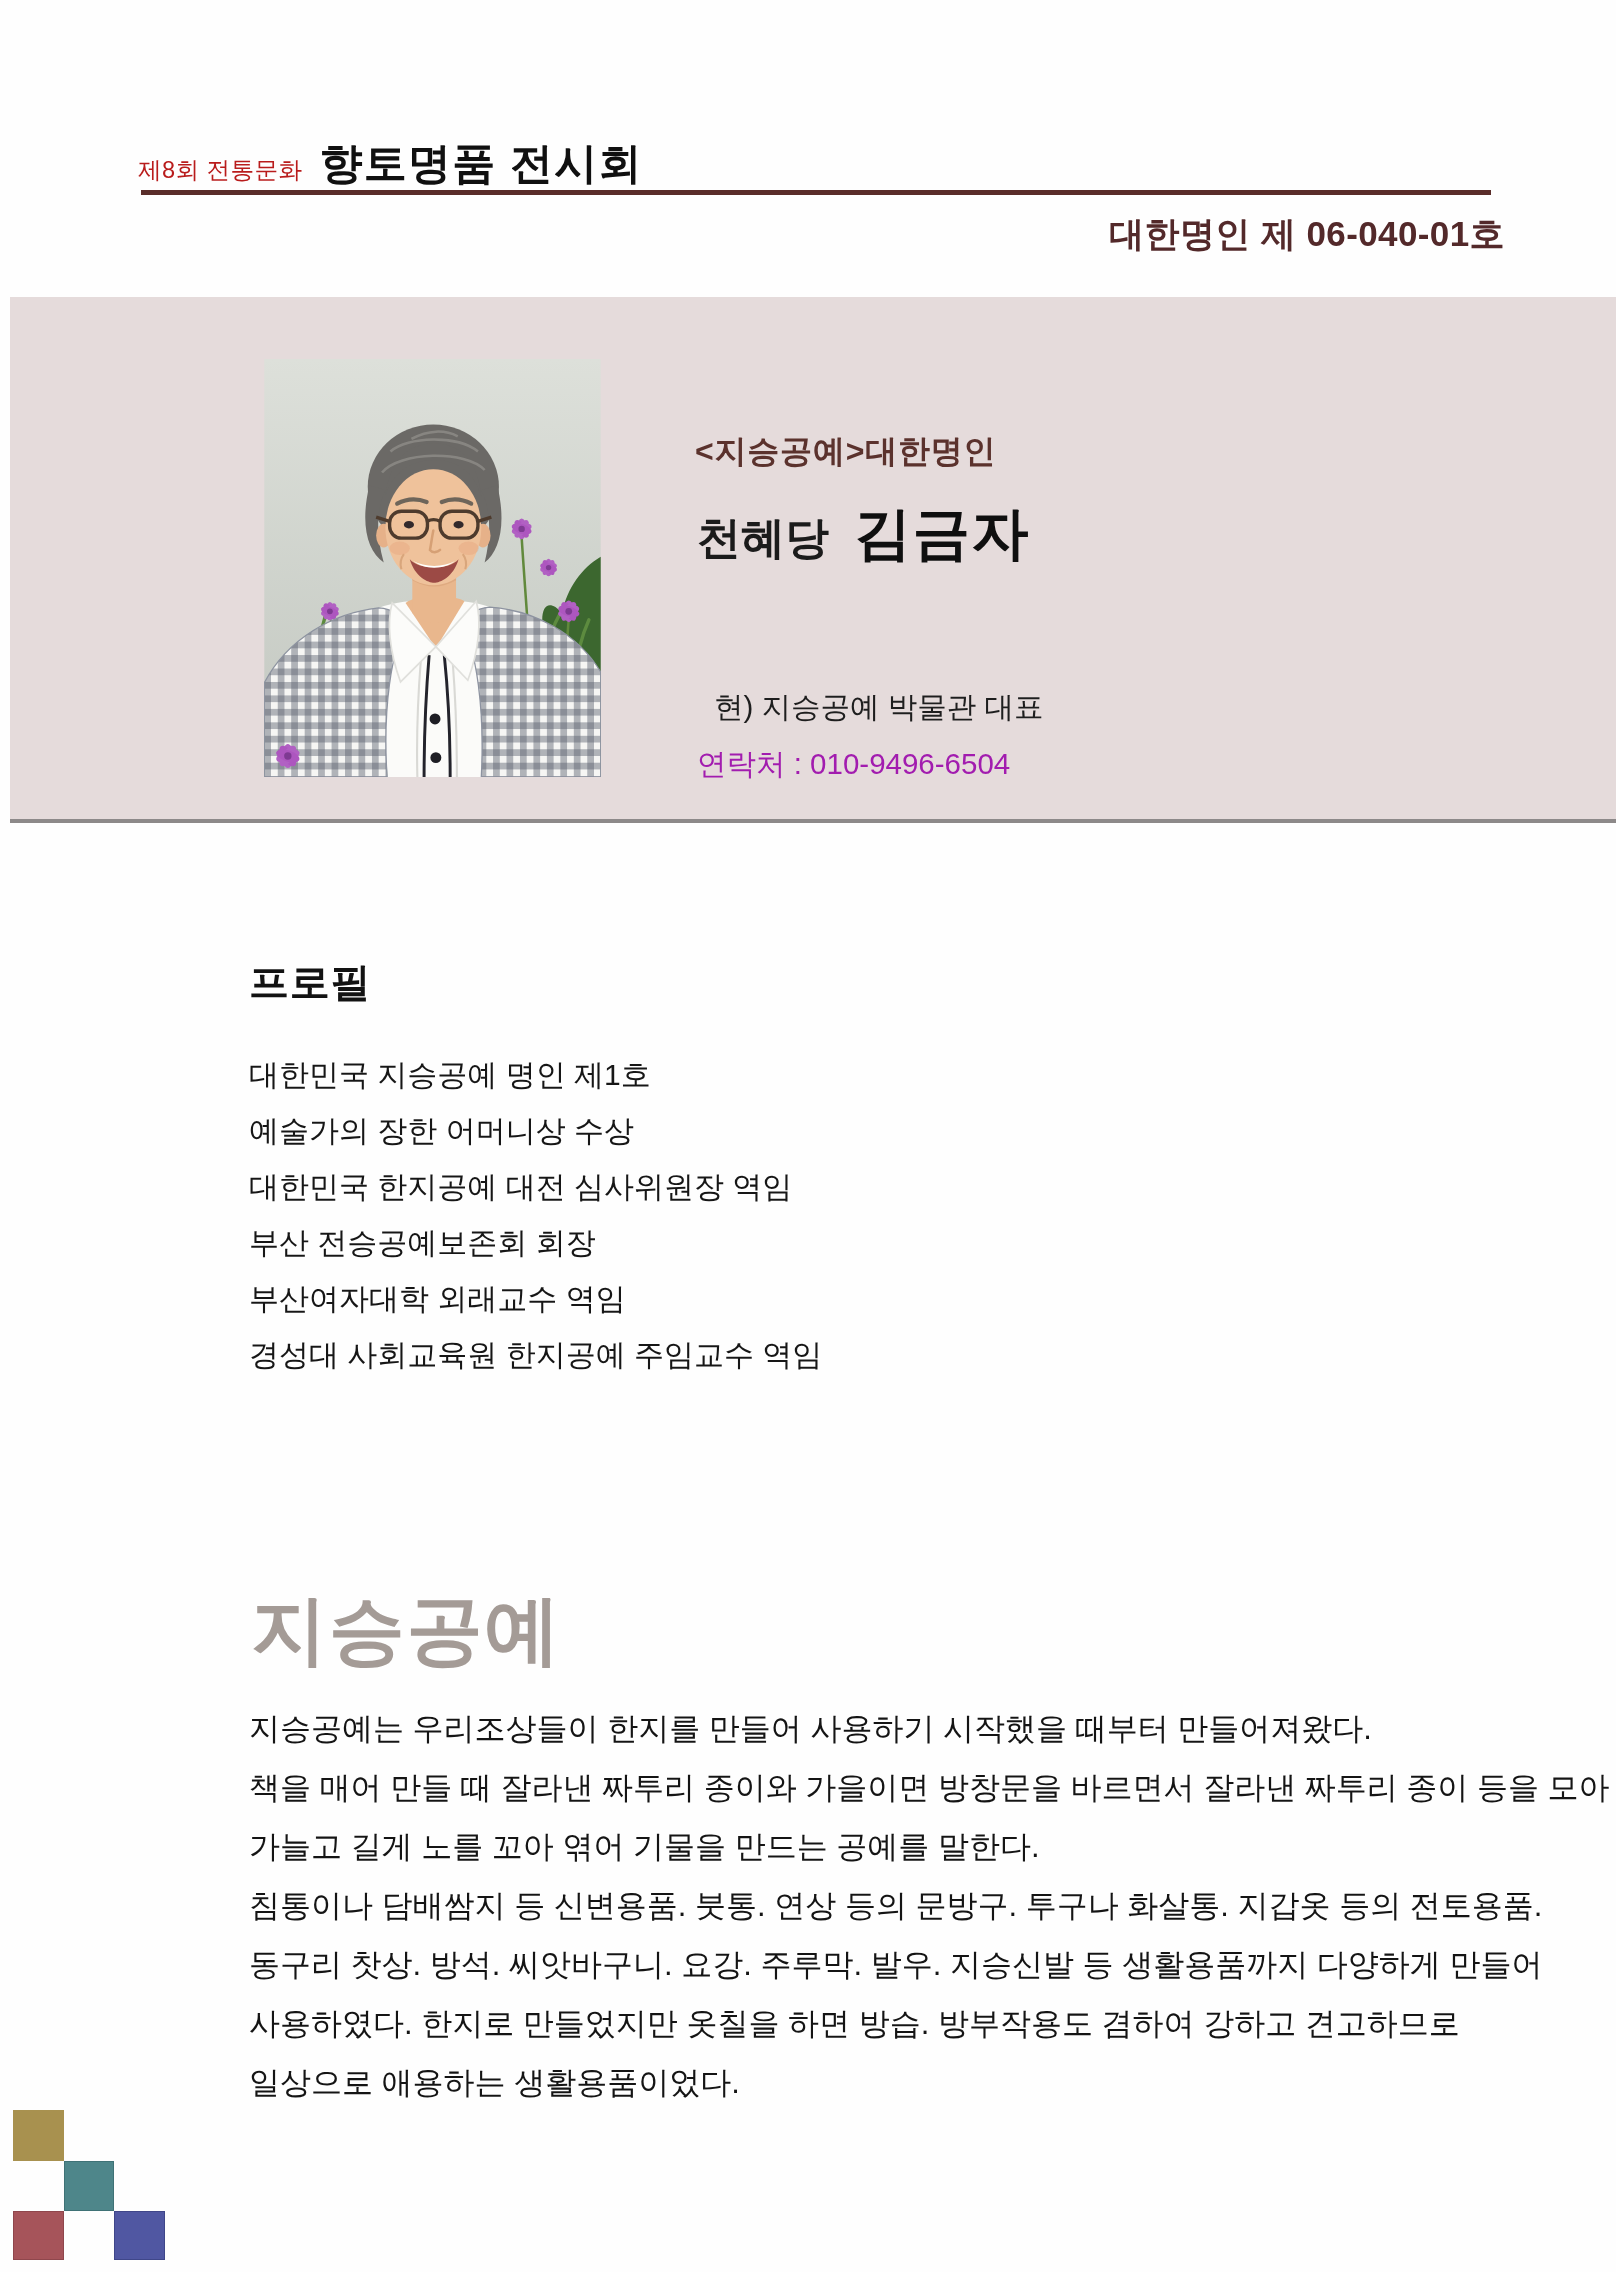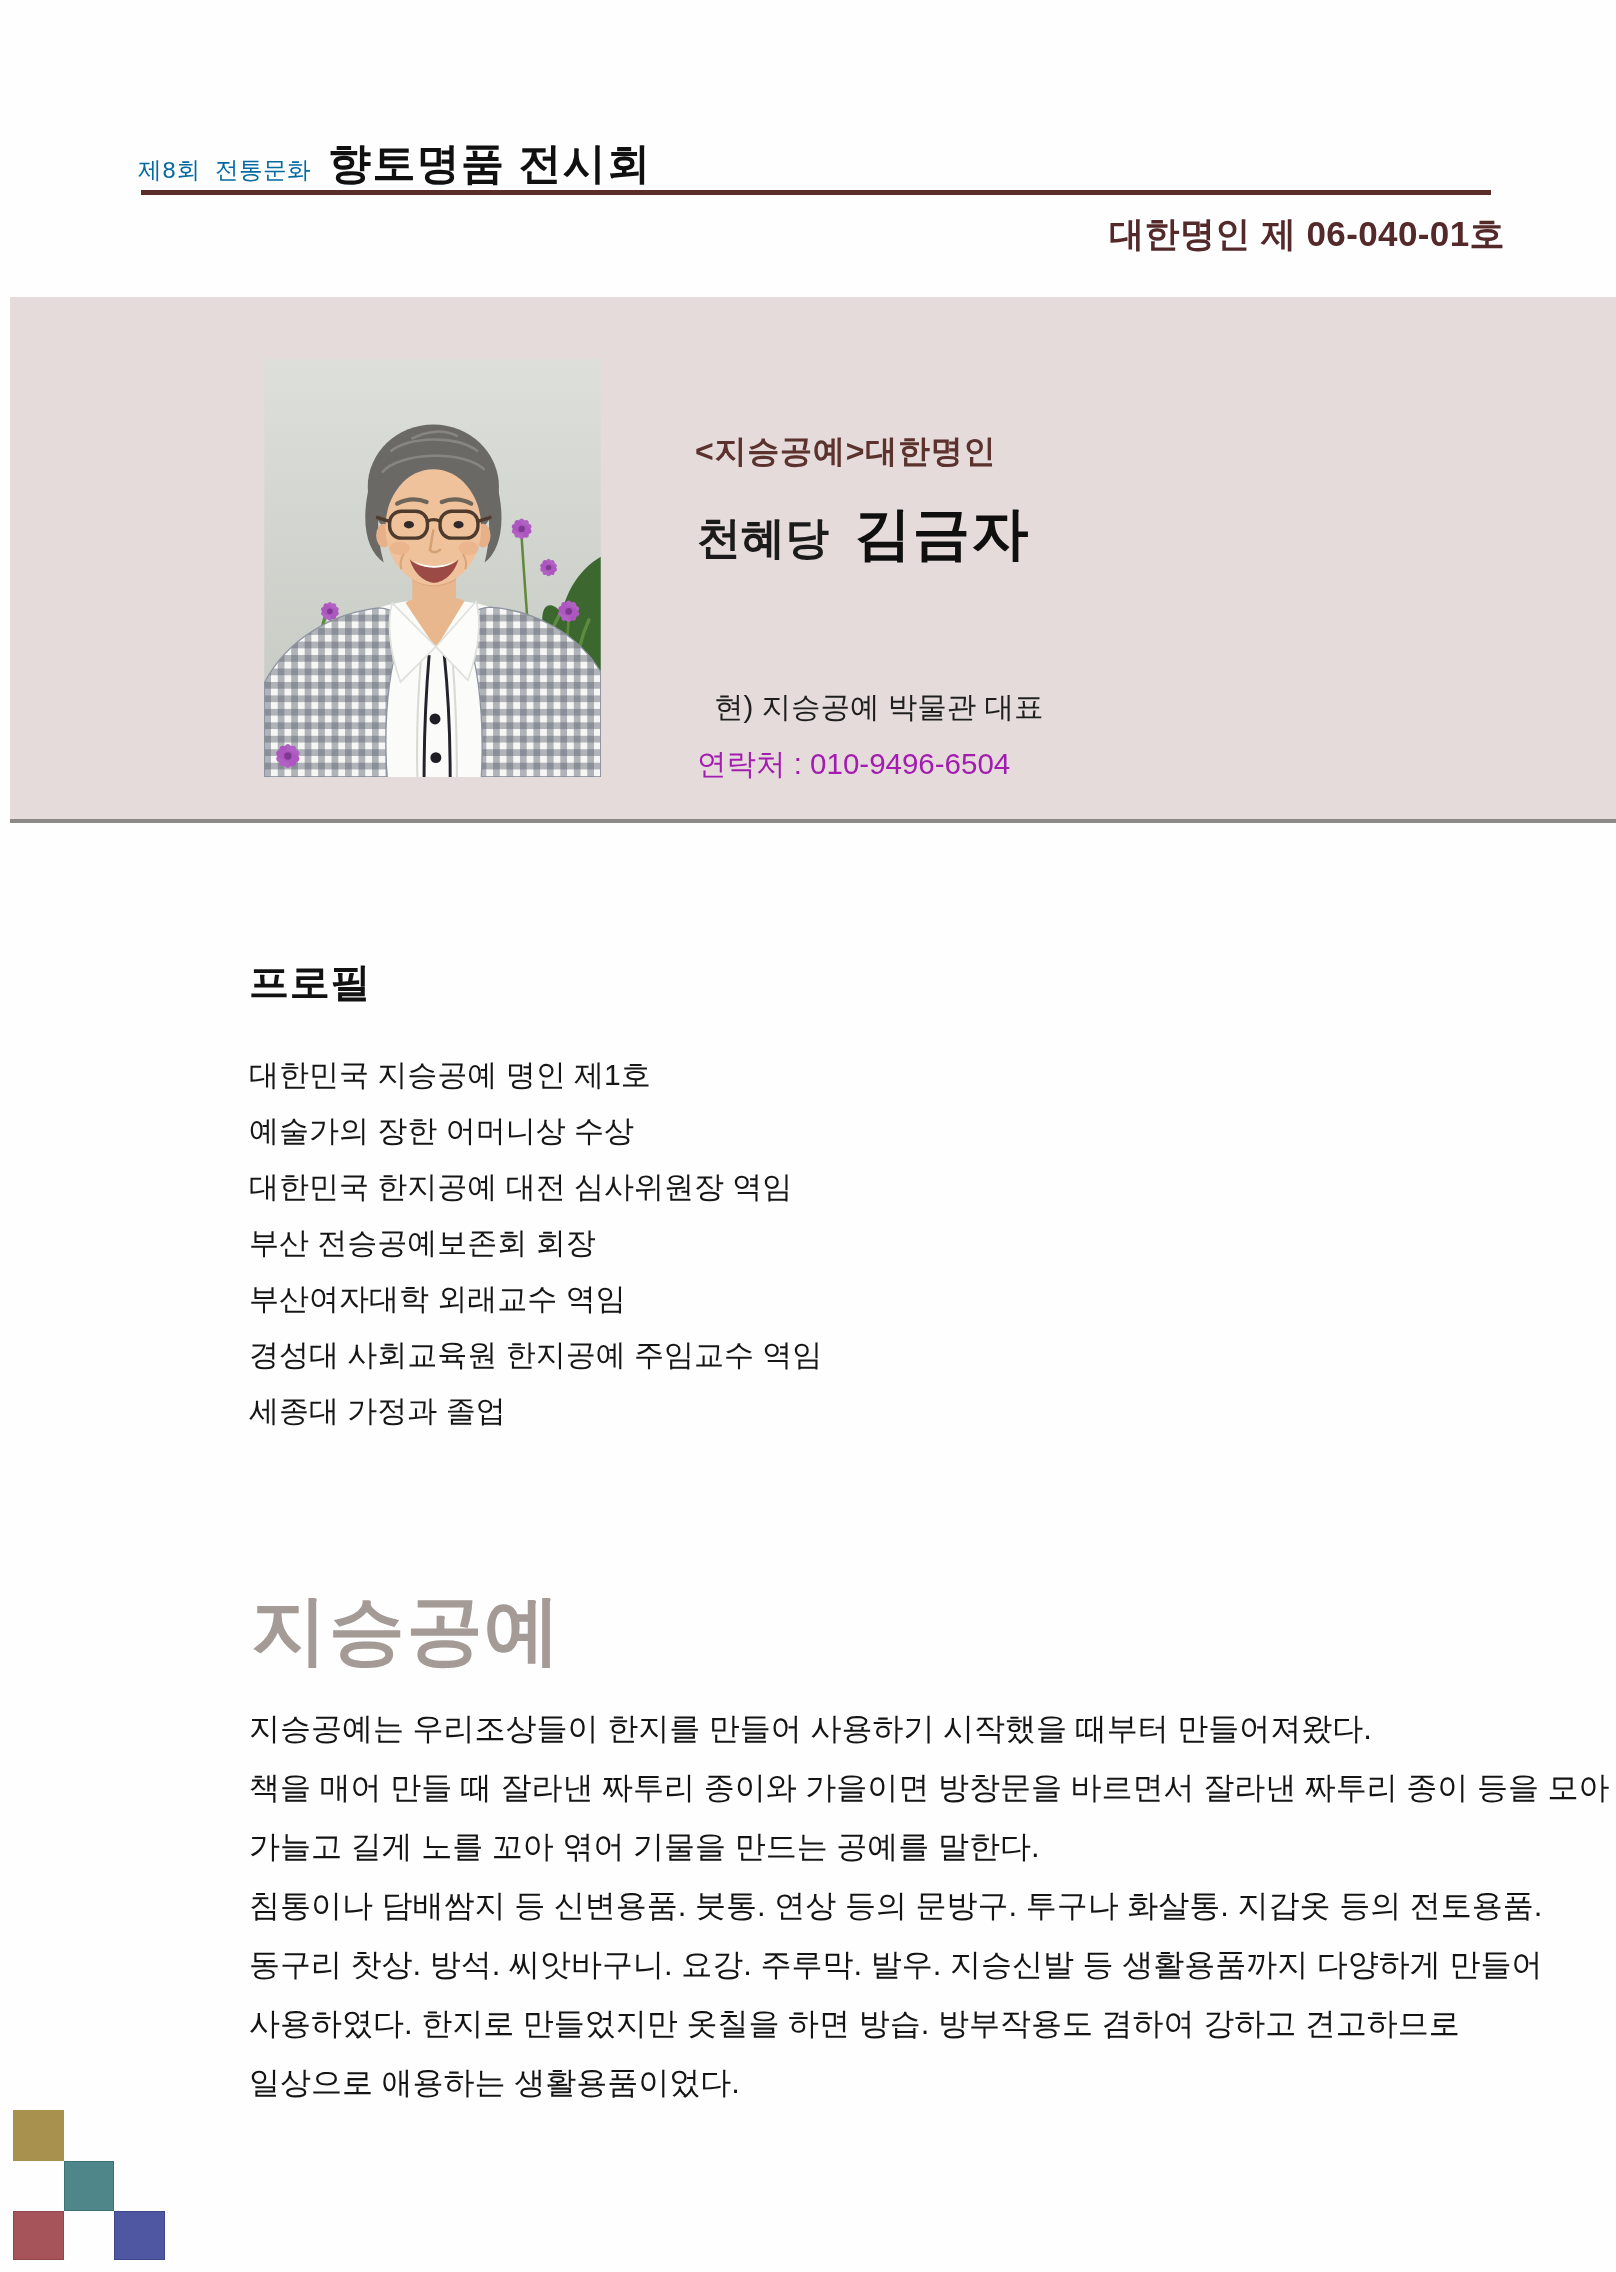--- a/index.html
+++ b/index.html
@@ -5,21 +5,21 @@
   * { margin:0; padding:0; box-sizing:border-box; }
   html,body { background:#ffffff; }
   body {
     width:1617px; height:2273px; position:relative; overflow:hidden;
     font-family:"Liberation Sans","DejaVu Sans",sans-serif; color:#141414;
   }
   .page { position:absolute; inset:0; background:#fefefe; }
 
   
   .title-row { position:absolute; left:138px; top:135px; display:flex; align-items:baseline; gap:17px; white-space:nowrap; }
-  .pre-title { font-family:Liberation Mono, monospace; font-size:23.6px; font-weight:500; color:#0369a1; letter-spacing:0.4px; }
+  .pre-title { font-family:Liberation Sans, sans-serif; font-size:23.6px; font-weight:500; color:#b91c1c; letter-spacing:0.4px; }
   .main-title { font-size:43px; font-weight:900; color:#101010; letter-spacing:1.3px; }
   .header-rule { position:absolute; left:141px; top:190px; width:1350px; height:5px; background:#5a2d2a; }
   .cert-number { position:absolute; left:141px; top:211px; width:1364px; text-align:right;
                  font-size:35px; font-weight:700; color:#53292a; letter-spacing:0.4px; white-space:nowrap; }
 
   
   .banner { position:absolute; left:10px; top:297px; width:1608px; height:526px;
             background:#e5dbdb; border-bottom:4.2px solid #8d8989;text-decoration:underline; }
   .photo { position:absolute; left:254px; top:62px; width:337px; height:418px; overflow:hidden; }
   .b-category { position:absolute; left:685px; top:133px; font-size:32px; font-weight:800; color:#5b322d; letter-spacing:0.8px; white-space:nowrap; }
@@ -184,21 +184,20 @@
   </section>
 
   <h2 class="profile-heading">프로필</h2>
   <div class="profile-list">
     <div>대한민국 지승공예 명인 제1호</div>
     <div>예술가의 장한 어머니상 수상</div>
     <div>대한민국 한지공예 대전 심사위원장 역임</div>
     <div>부산 전승공예보존회 회장</div>
     <div>부산여자대학 외래교수 역임</div>
     <div>경성대 사회교육원 한지공예 주임교수 역임</div>
-    <div>세종대 가정과 졸업</div>
   </div>
 
   <h1 class="craft-heading">지승공예</h1>
   <div class="craft-text">
     <div>지승공예는 우리조상들이 한지를 만들어 사용하기 시작했을 때부터 만들어져왔다.</div>
     <div>책을 매어 만들 때 잘라낸 짜투리 종이와 가을이면 방창문을 바르면서 잘라낸 짜투리 종이 등을 모아</div>
     <div>가늘고 길게 노를 꼬아 엮어 기물을 만드는 공예를 말한다.</div>
     <div>침통이나 담배쌈지 등 신변용품. 붓통. 연상 등의 문방구. 투구나 화살통. 지갑옷 등의 전토용품.</div>
     <div>동구리 찻상. 방석. 씨앗바구니. 요강. 주루막. 발우. 지승신발 등 생활용품까지 다양하게 만들어</div>
     <div>사용하였다. 한지로 만들었지만 옷칠을 하면 방습. 방부작용도 겸하여 강하고 견고하므로</div>

